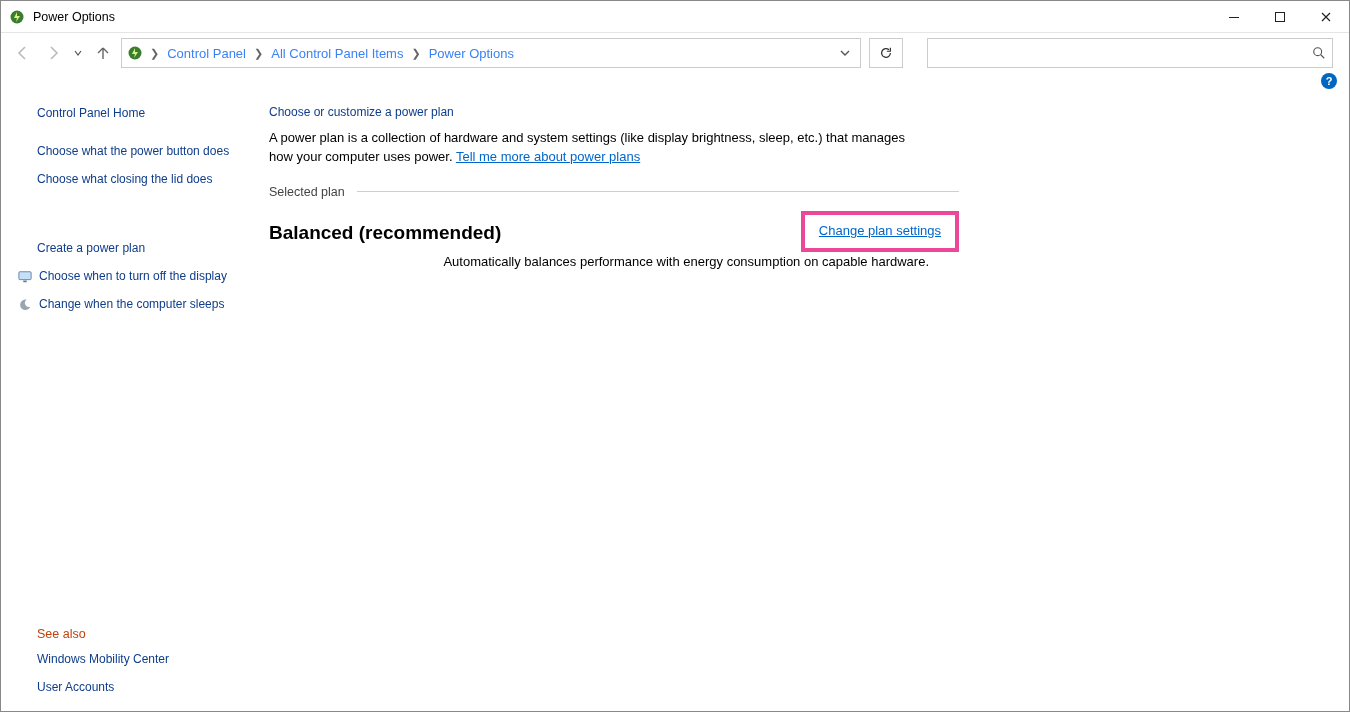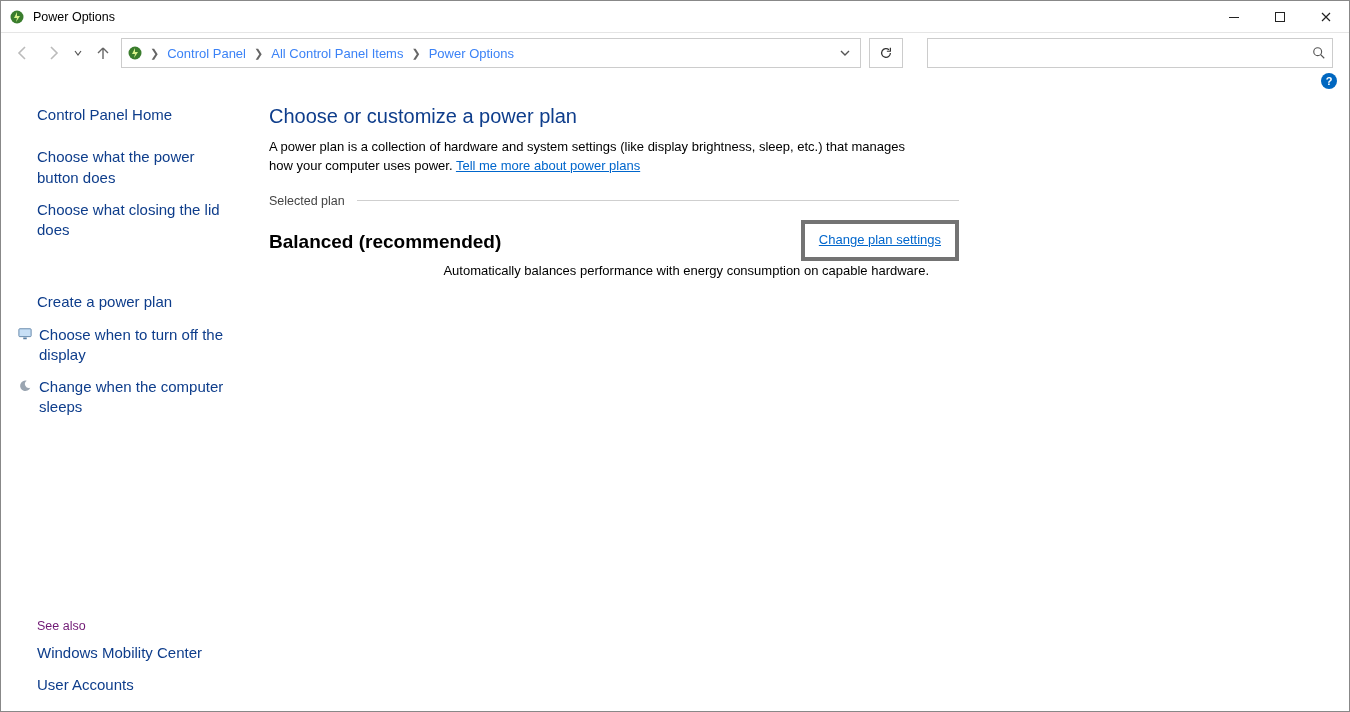--- a/index.html
+++ b/index.html
@@ -94,41 +94,41 @@
     display:flex;
     height: calc(712px - 32px - 40px - 18px);
   }
   .sidebar {
     width: 248px;
     padding: 8px 14px 12px 16px;
     display:flex; flex-direction:column;
   }
   .sb-link {
     color:#0e3d8b;
-    font-size: 15px;
+    font-size: 12px;
     padding: 6px 0;
     line-height: 1.35;
     display:flex; align-items:flex-start; gap:6px;
   }
   .sb-link .sb-icon {
     width:16px; height:16px; flex-shrink:0; display:inline-flex; align-items:center; justify-content:center;
     position:relative; top:1px;
   }
   .sb-spacer { flex:1; }
-  .see-also-label { color:#701a75; font-size:12.5px; padding: 4px 0 4px 20px; }
+  .see-also-label { color:#c2410c; font-size:12.5px; padding: 4px 0 4px 20px; }
   .sb-bottom .sb-link { padding-left:20px; }
 
   .main {
     flex:1;
     padding: 8px 20px 10px 20px;
     max-width: 980px;
   }
   .page-heading {
     color:#0e3d8b;
-    font-size: 20px;
+    font-size: 12px;
     font-weight: 400;
     margin: 6px 0 10px 0;
   }
   .desc {
     color:#000; font-size:13px; line-height:1.45; max-width:660px;
   }
   .desc a { color: #0066cc; }
 
   .fieldset {
     margin-top: 18px;
@@ -143,21 +143,21 @@
 
   .plan-row {
     display:flex; align-items:center; justify-content:space-between;
     margin-top: 14px;
   }
   .plan-name { font-weight:700; font-size:19px; }
   .change-link {
     color:#0066cc; text-decoration:underline; font-size:13px;
   }
   .highlight-box {
-    border: 4px solid #737373;
+    border: 4px solid #ec4899;
     padding: 8px 14px 10px 14px;
     position: relative;
     top: -2px;
   }
   .plan-desc { font-size:13px; max-width:660px; }
 
   svg { display:block; }
 </style>
 </head>
 <body>

